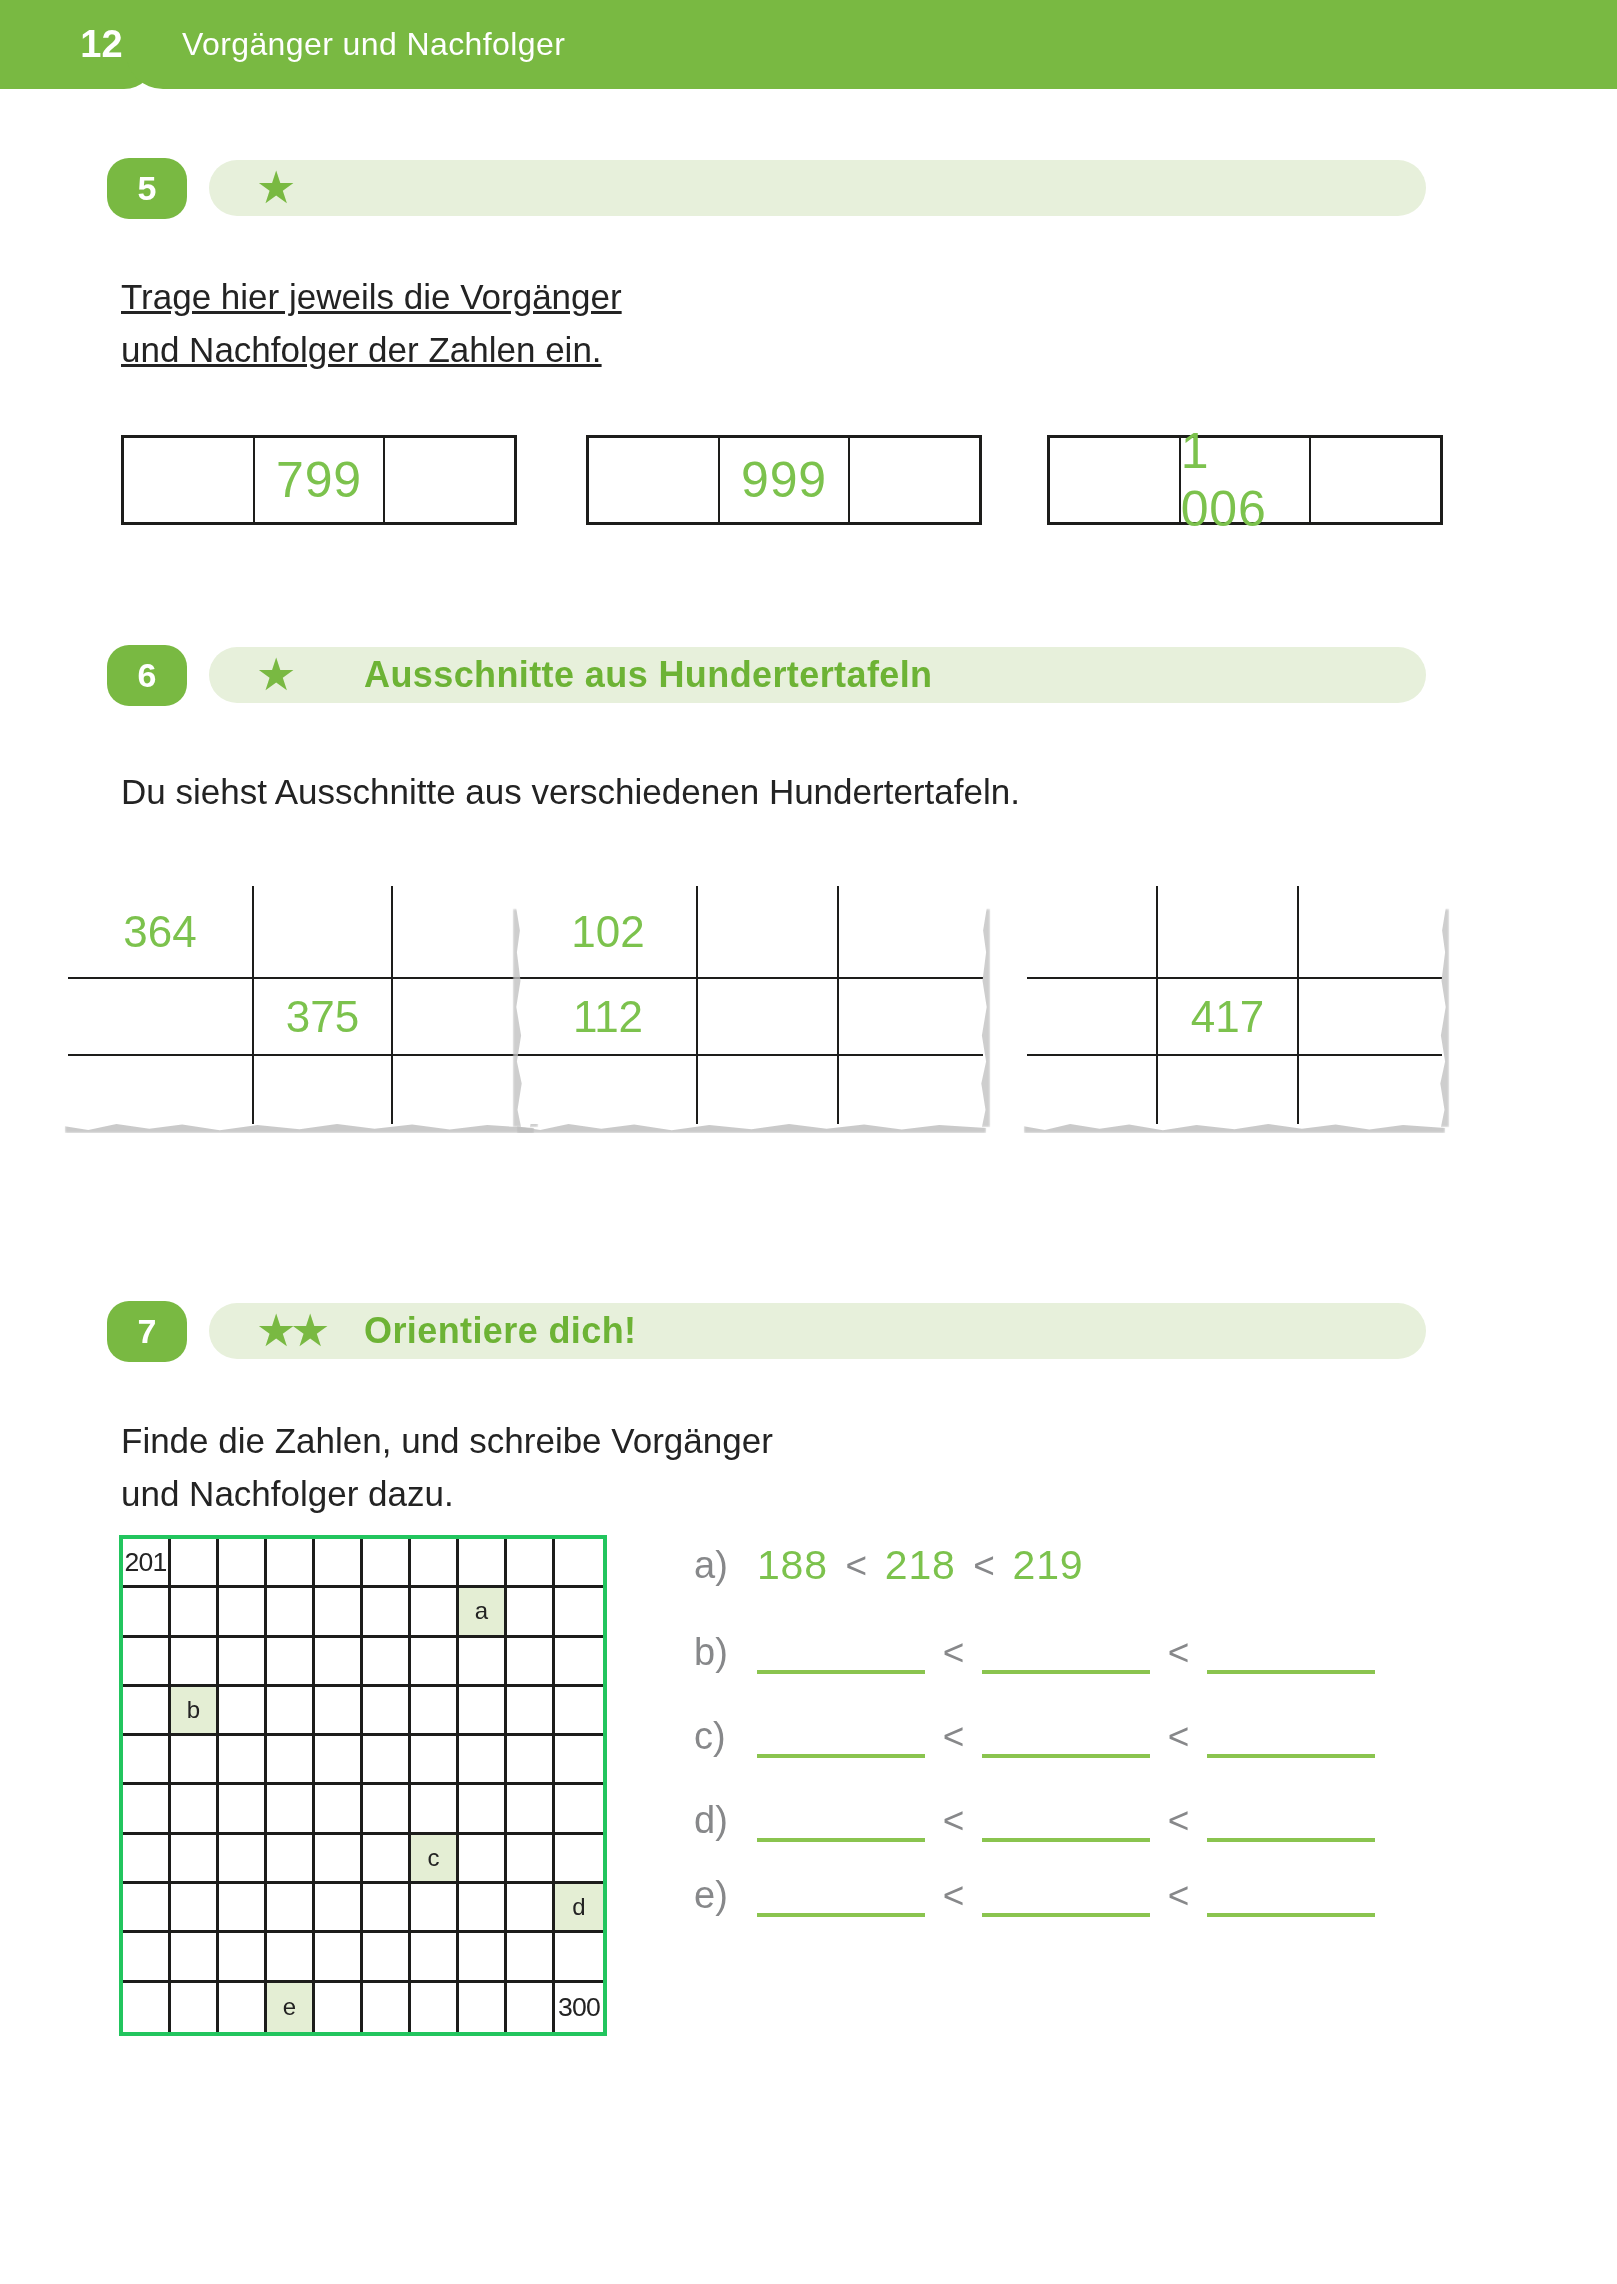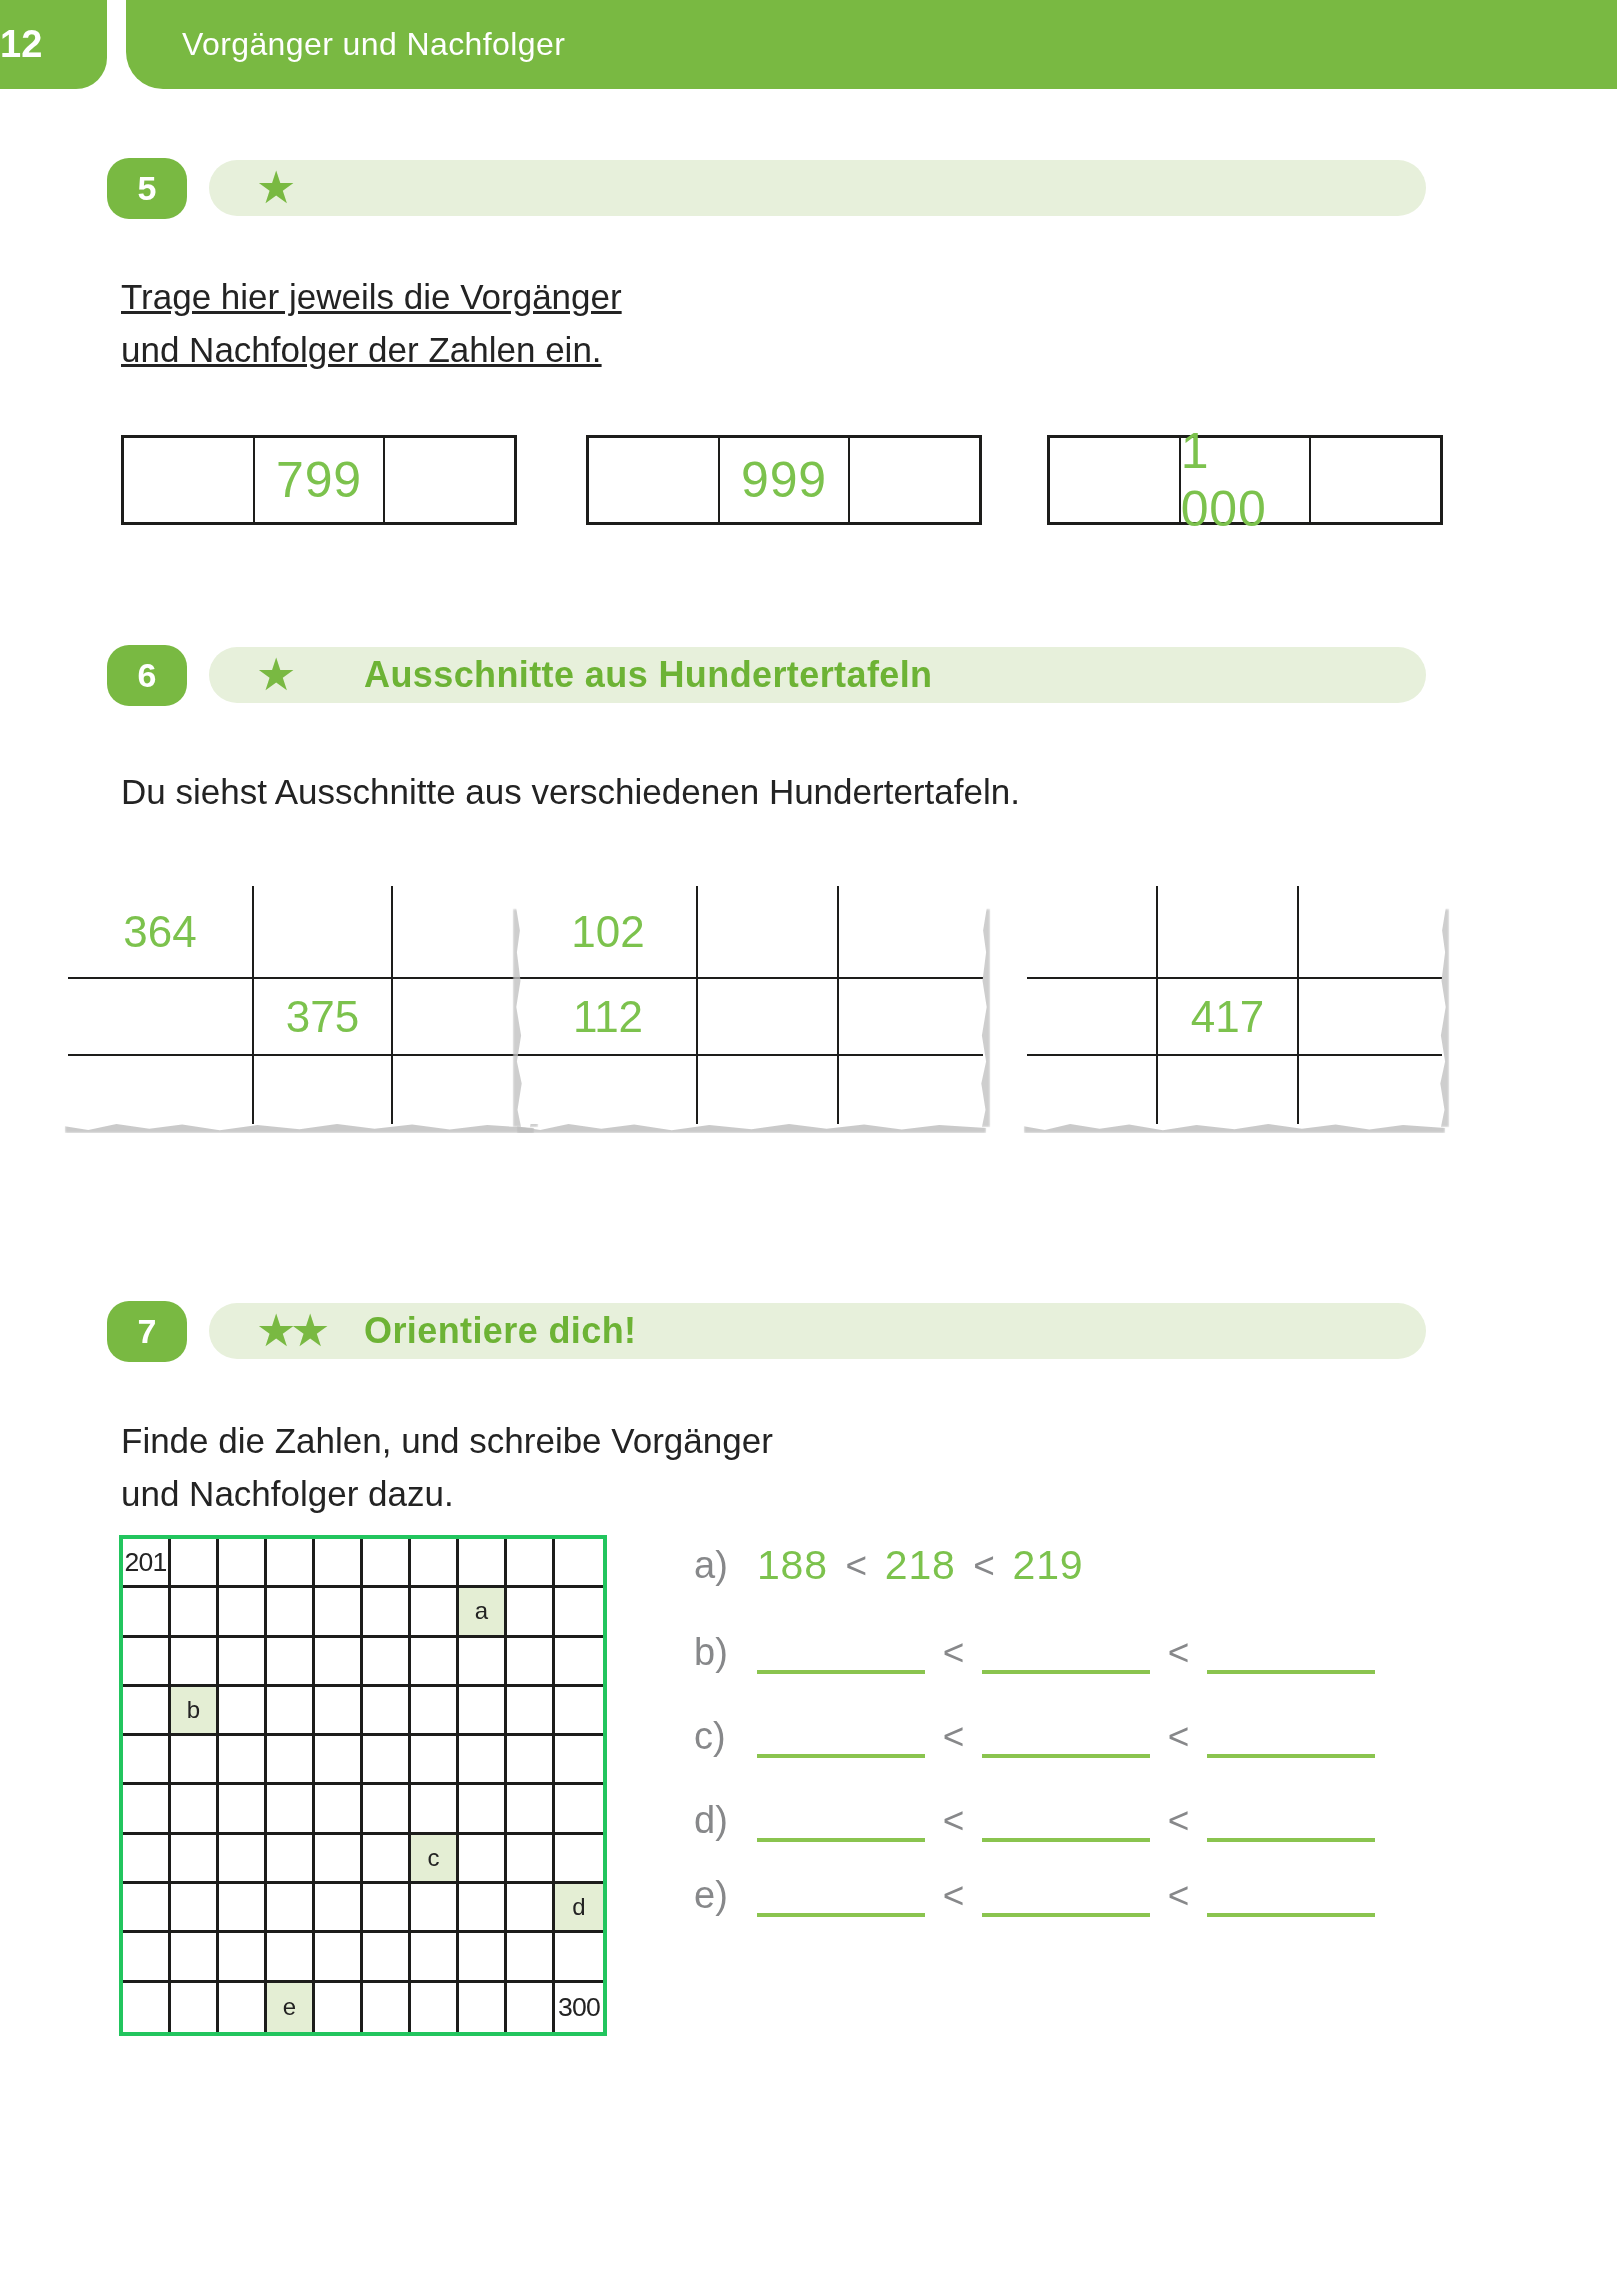--- a/index.html
+++ b/index.html
@@ -1,21 +1,21 @@
 <!DOCTYPE html>
 <html style="font-size:13px"><head>
 <meta charset="utf-8">
 <style>
   html,body{margin:0;padding:0;background:#ffffff;}
   .page{position:relative;width:1618px;height:2284px;background:#ffffff;overflow:hidden;
         font-family:"Liberation Sans", sans-serif;color:#232323;}
 
   
   .hdr-tab{position:absolute;left:0;top:0;width:107px;height:89px;background:#79b942;
-           border-radius:0 0 31px 0;display:flex;align-items:center;}
+           border-radius:0 0 31px 0;display:flex;align-items:center;justify-content:center;padding-left:48px;}
   .hdr-tab span{color:#ffffff;font-size:38px;font-weight:bold;}
   .hdr-bar{position:absolute;left:126px;top:0;right:0;height:89px;background:#79b942;
            border-radius:0 0 0 37px;display:flex;align-items:center;}
   .hdr-bar span{color:#ffffff;font-size:32px;font-weight:normal;margin-left:56px;letter-spacing:0.4px;}
 
   
   .ex-head{position:absolute;left:0;width:100%;height:61px;}
   .badge{position:absolute;left:107px;top:0;width:80px;height:61px;background:#79b942;
          border-radius:22px;display:flex;align-items:center;justify-content:center;}
   .badge span{color:#ffffff;font-size:34px;font-weight:bold;}
@@ -124,21 +124,21 @@
       </div>
     <div class="ncell">
         <span></span>
       </div>
   </div>
   <div class="ntable" style="left:1047px;">
     <div class="ncell">
         <span></span>
       </div>
     <div class="ncell">
-        <span>1 000</span>
+        <span>1 006</span>
       </div>
     <div class="ncell">
         <span></span>
       </div>
   </div>
 
   <div class="ex-head" style="top:645px;">
     <div class="badge">
       <span>6</span>
     </div>

